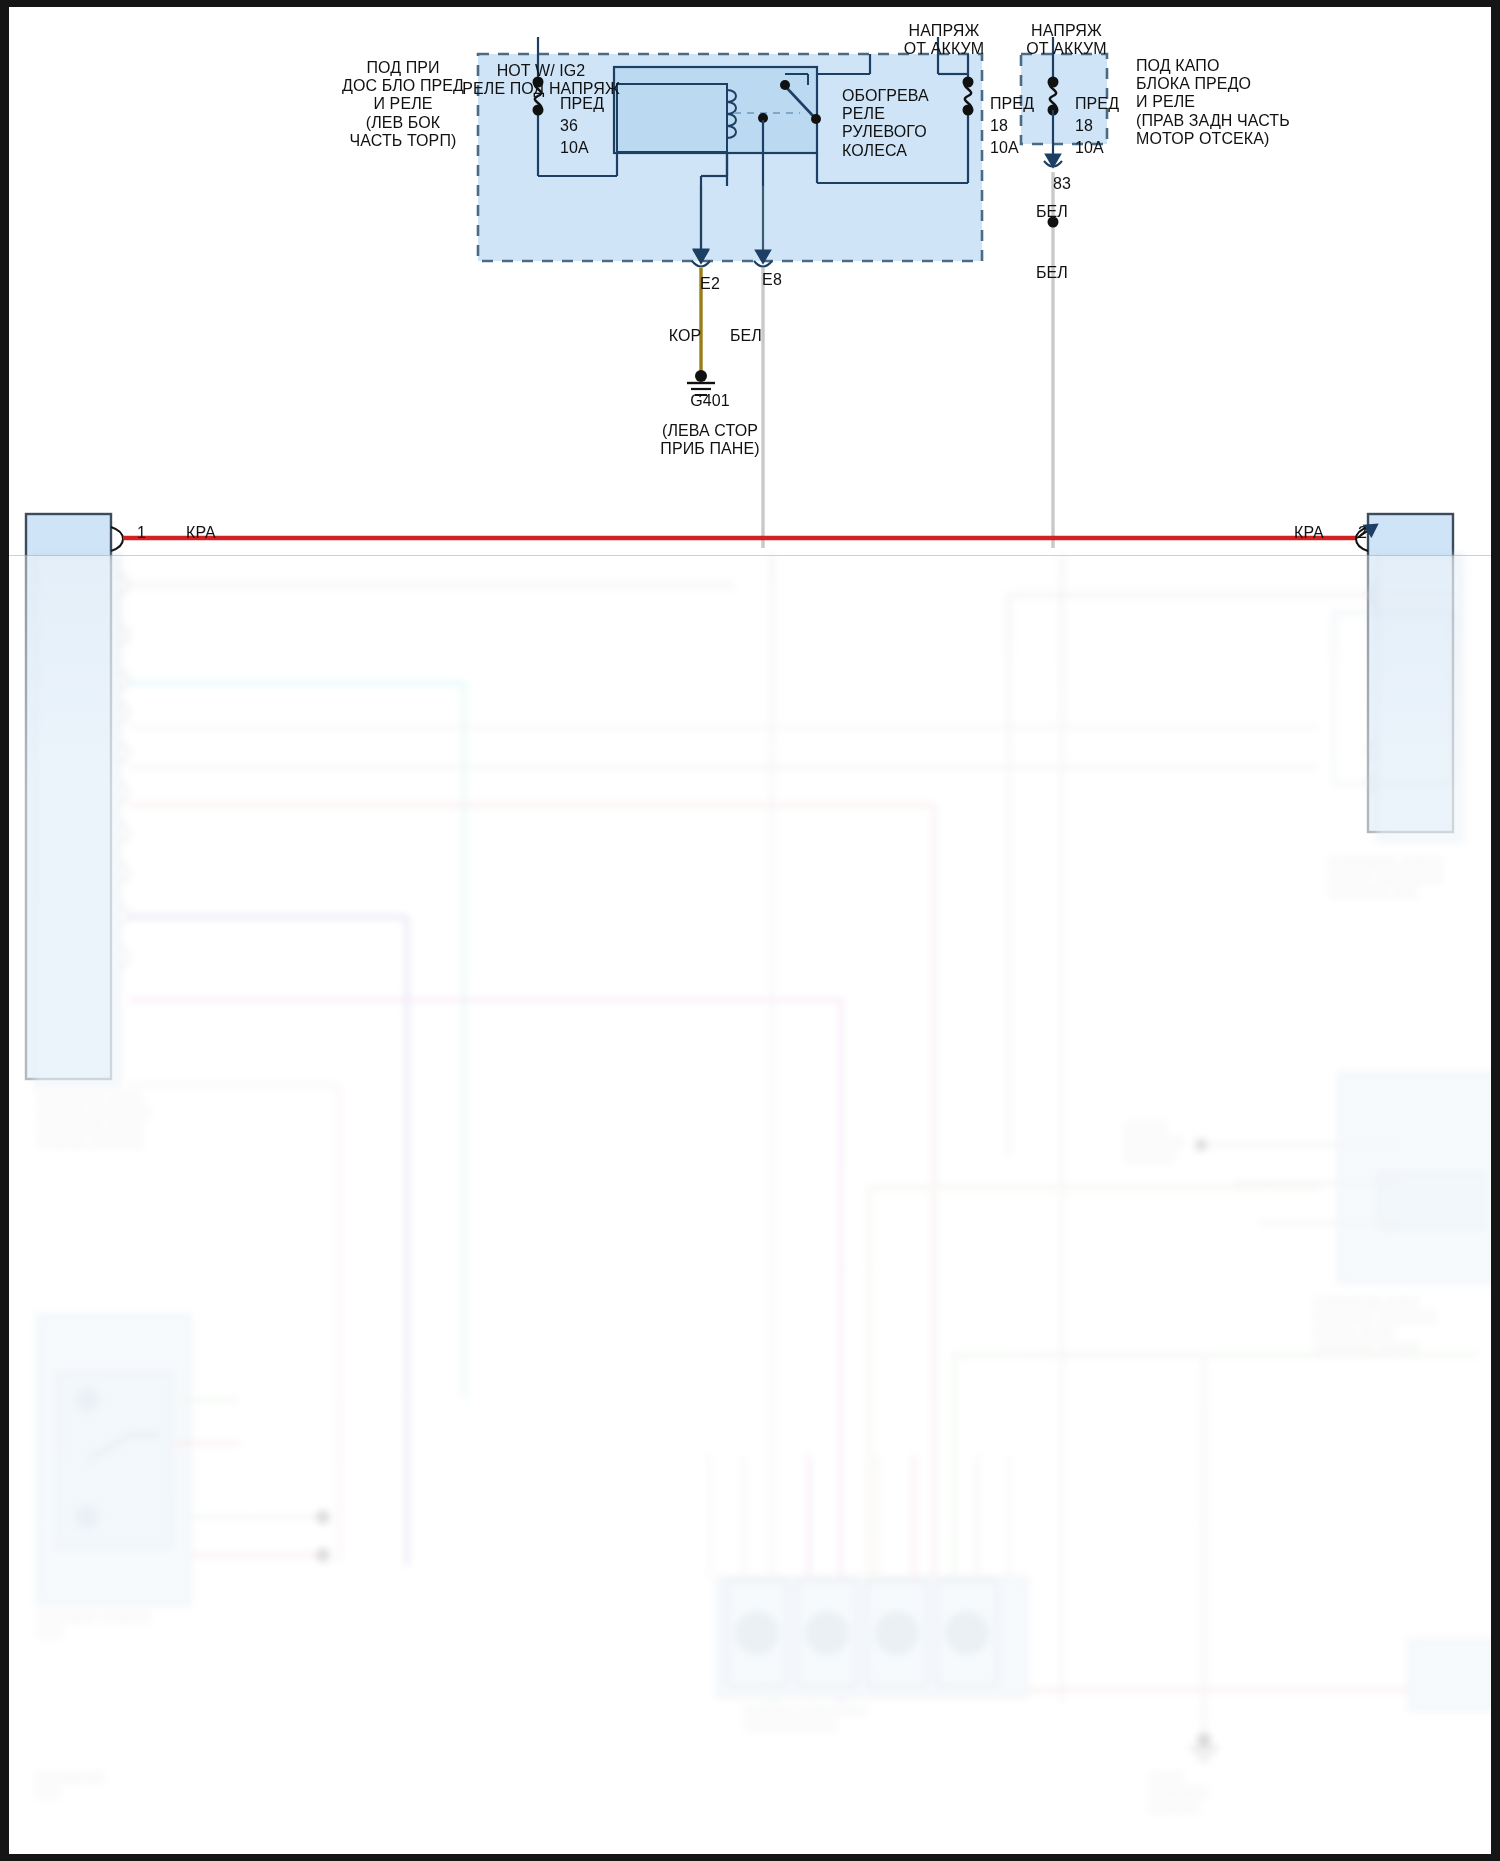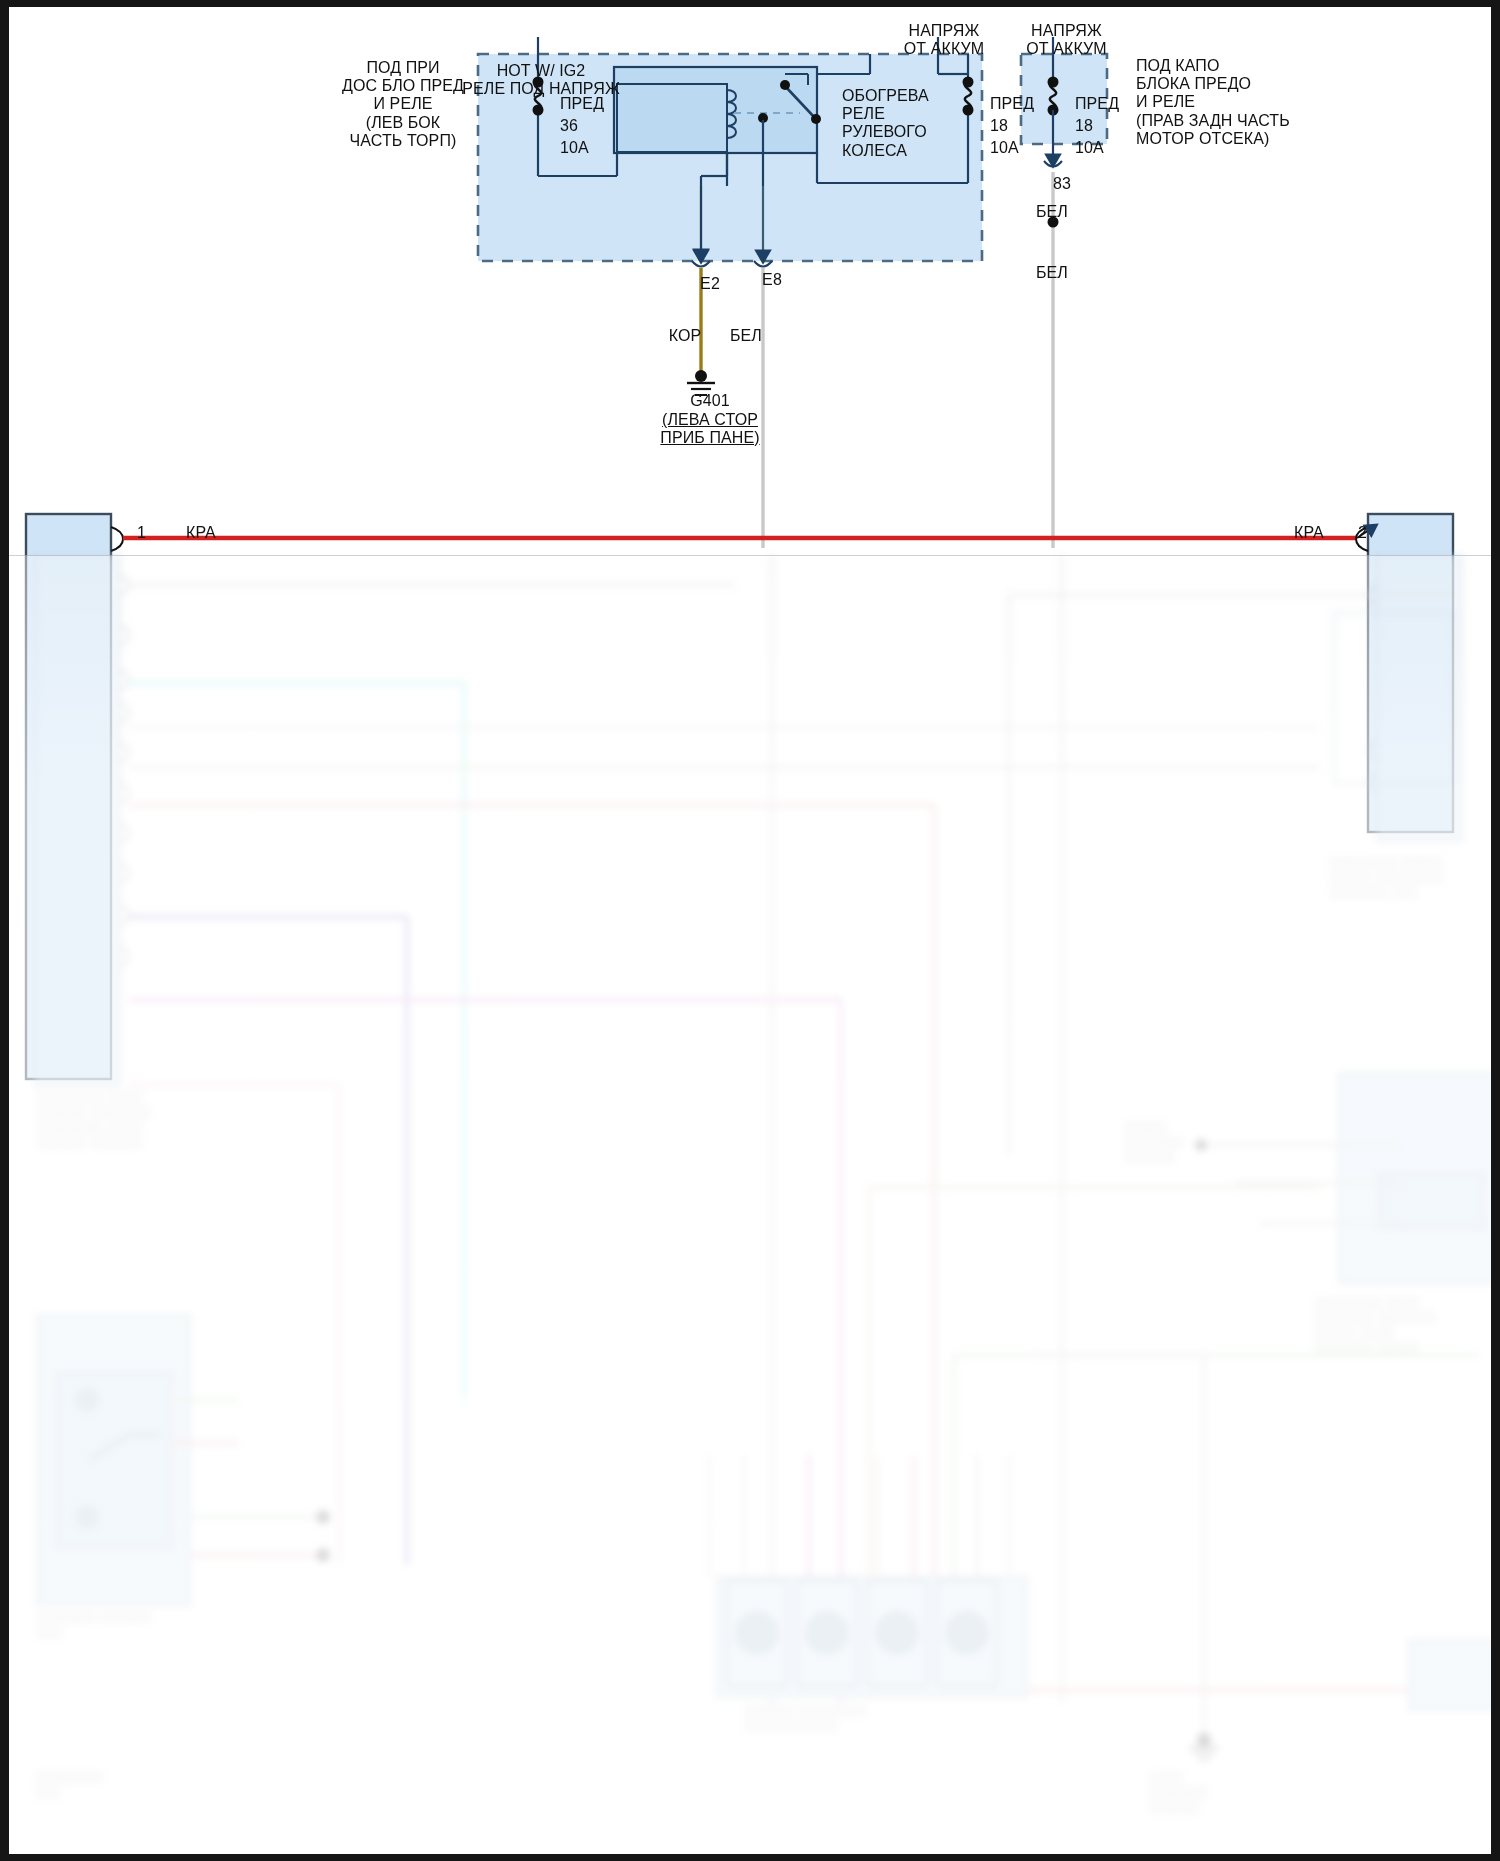--- a/index.html
+++ b/index.html
@@ -241,21 +241,21 @@
   <div class="lbl f16 ta-c" style="left:672px; top:268px; width:58px;"><span>E2</span></div>
   <div class="lbl f16 ta-c" style="left:734px; top:264px; width:58px;"><span>E8</span></div>
   <div class="lbl f16 ta-c" style="left:1024px; top:168px; width:58px;"><span>83</span></div>
 
   <div class="lbl f16 ta-c" style="left:647px; top:320px; width:58px;"><span>КОР</span></div>
   <div class="lbl f16 ta-c" style="left:708px; top:320px; width:58px;"><span>БЕЛ</span></div>
   <div class="lbl f16 ta-c" style="left:1014px; top:196px; width:58px;"><span>БЕЛ</span></div>
   <div class="lbl f16 ta-c" style="left:1014px; top:257px; width:58px;"><span>БЕЛ</span></div>
 
   <div class="lbl f16 ta-c" style="left:631px; top:385px; width:140px;"><span>G401</span></div>
-  <div class="lbl f16 ta-c" style="left:621px; top:404px; width:160px;text-decoration:underline;"><span>(ЛЕВА СТОР
+  <div class="lbl f16 ta-c" style="left:621px; top:415px; width:160px;"><span>(ЛЕВА СТОР
 ПРИБ ПАНЕ)</span></div>
 
   <div class="lbl f16" style="left:128px; top:517px;"><span>1</span></div>
   <div class="lbl f16" style="left:177px; top:517px;"><span>КРА</span></div>
   <div class="lbl f16" style="left:1285px; top:517px;"><span>КРА</span></div>
   <div class="lbl f16" style="left:1349px; top:517px;"><span>2</span></div>
 
   <div id="lower">
     <svg viewBox="0 0 1500 1313" width="1500" height="1313">
       <defs>

